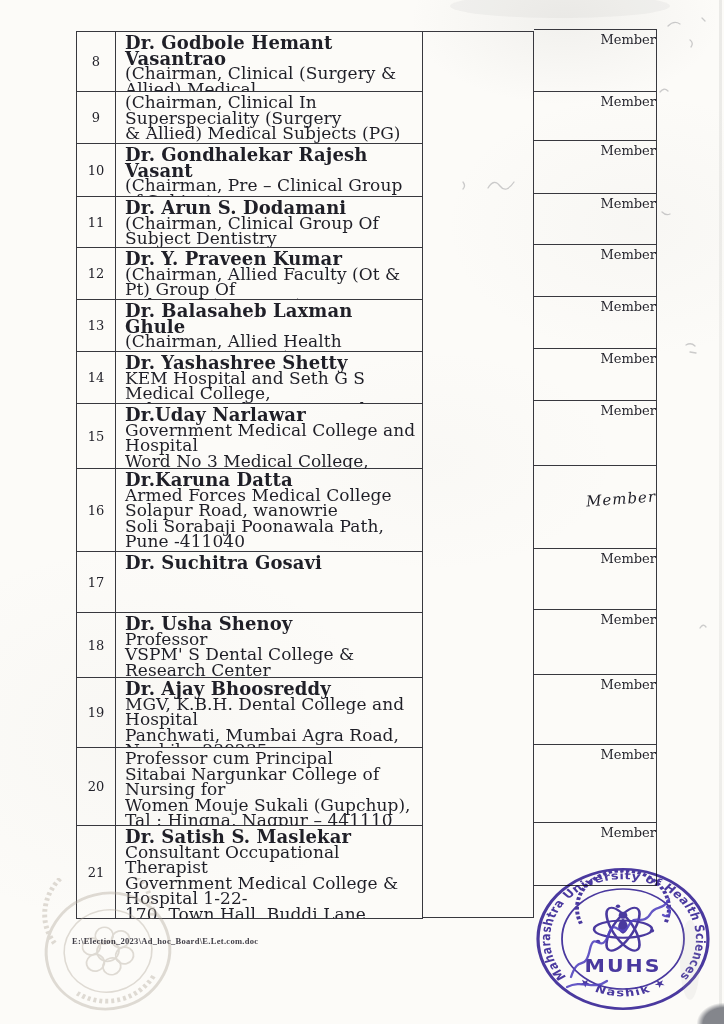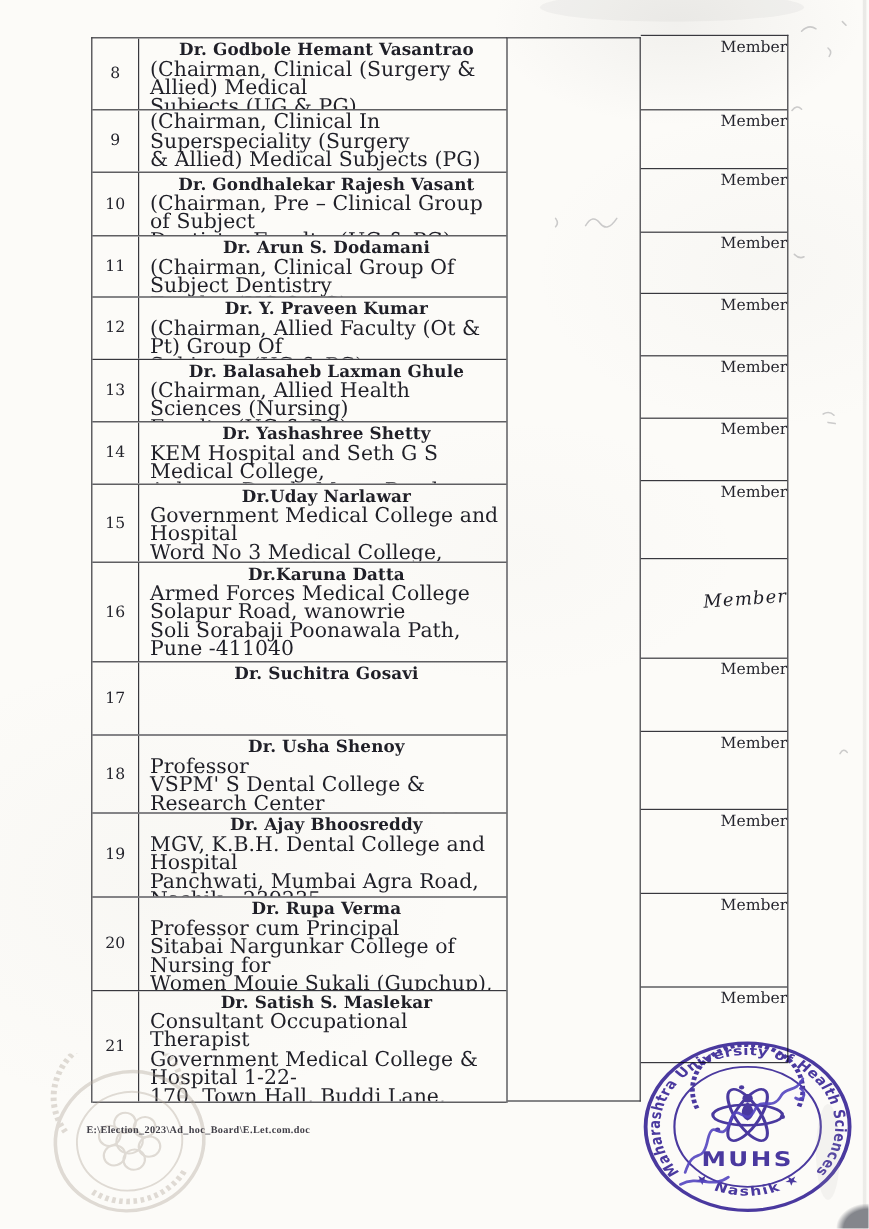--- a/index.html
+++ b/index.html
@@ -13,21 +13,21 @@
       radial-gradient(ellipse 260px 160px at 60% 45%, rgba(185,183,175,.04), transparent 70%);
     overflow:hidden;}
   
   .tbl-rows{position:absolute;left:76px;top:31px;width:347px;box-sizing:border-box;
     border-top:1.6px solid #38383e;border-left:1.6px solid #38383e;border-right:1.6px solid #38383e;}
   .trow{display:flex;box-sizing:border-box;border-bottom:1.6px solid #38383e;overflow:hidden;}
   .cnum{width:39px;flex:none;box-sizing:border-box;border-right:1.6px solid #38383e;
     display:flex;align-items:center;justify-content:center;
     font-size:13px;color:#23232b;}
   .cdet{flex:1;padding:3px 3px 1px 9px;color:#1f1f27;overflow:hidden;}
-  .nm{font-size:14px;font-weight:bold;line-height:15.5px;letter-spacing:.1px;text-align:center;}
+  .nm{font-size:18px;font-weight:bold;line-height:15.5px;letter-spacing:.1px;}
   .dt{font-size:17px;line-height:15.5px;white-space:pre-line;letter-spacing:.05px;}
   
   .mid-col{position:absolute;left:423px;top:31px;width:111px;height:887px;box-sizing:border-box;
     border-top:1.6px solid #38383e;border-right:1.6px solid #38383e;border-bottom:1.6px solid #38383e;}
   
   .member-col{position:absolute;left:534px;top:29px;width:123px;box-sizing:border-box;
     border-top:1.6px solid #38383e;border-right:1.6px solid #38383e;}
   .mcell{box-sizing:border-box;border-bottom:1.6px solid #38383e;text-align:right;
     padding-top:2px;font-size:13px;color:#26262e;overflow:hidden;}
   .mcell.hand{font-style:italic;font-size:15px;letter-spacing:1px;color:#1d1d26;
@@ -147,21 +147,20 @@
       <div class="cdet">
           <div class="nm">Dr. Ajay Bhoosreddy</div>
           <div class="dt">MGV, K.B.H. Dental College and Hospital
 Panchwati, Mumbai Agra Road,
 Nashik - 239235</div>
         </div>
     </div>
     <div class="trow" style="height:78px">
       <div class="cnum">20</div>
       <div class="cdet">
-          <div class="nm">Dr. Rupa Verma</div>
           <div class="dt">Professor cum Principal
 Sitabai Nargunkar College of Nursing for
 Women Mouje Sukali (Gupchup),
 Tal : Hingna, Nagpur – 441110</div>
         </div>
     </div>
     <div class="trow" style="height:93px">
       <div class="cnum">21</div>
       <div class="cdet">
           <div class="nm">Dr. Satish S. Maslekar</div>

